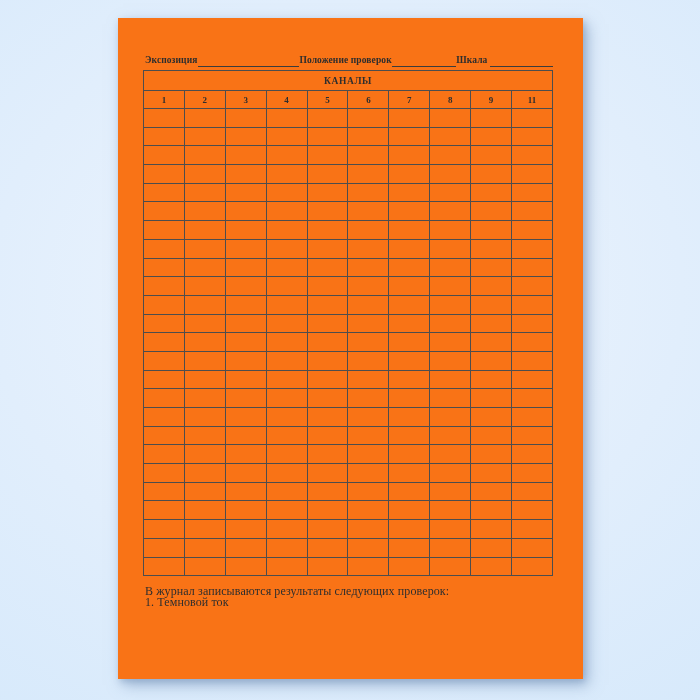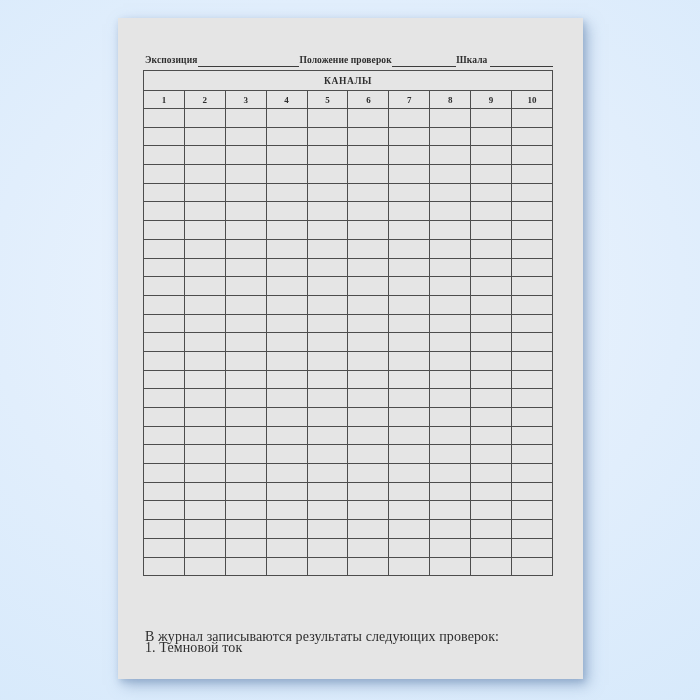--- a/index.html
+++ b/index.html
@@ -7,21 +7,21 @@
   body {
     font-family: "Liberation Serif", "DejaVu Serif", serif;
     background: radial-gradient(ellipse 130% 110% at 48% 42%,
       #eef5fe 0%, #e1eefc 38%, #d4e8fb 75%, #cfe4fa 100%);
     position: relative;
   }
   .page {
     position: absolute;
     left: 118px; top: 18px;
     width: 465px; height: 661px;
-    background: #e5e5e5;
+    background: #f97316;
     box-shadow: 5px 6px 14px rgba(110, 140, 180, 0.55),
                 2px 3px 6px rgba(110, 140, 180, 0.35);
   }
   
   .header-line {
     position: absolute;
     left: 27px; top: 38px;
     width: 408px;
     display: flex;
     align-items: flex-end;
@@ -65,22 +65,22 @@
   }
   tr.num-row td {
     height: 18px;
     font-size: 9px;
     font-weight: 600;
   }
   tr.empty-row td { height: 18.7px; }
   
   .notes-left, .notes-right {
     position: absolute;
-    top: 613px;
-    font-size: 14px;
+    top: 568px;
+    font-size: 12px;
     line-height: 11.4px;
     color: #2e2e2e;
     white-space: nowrap;
     letter-spacing: 0.1px;
   }
   .notes-left  { left: 27px; }
   .notes-right { left: 232px; }
   .notes-left div, .notes-right div { height: 11.4px; }
 </style>
 </head>
@@ -105,21 +105,21 @@
       <tr class="num-row">
           <td>1</td>
           <td>2</td>
           <td>3</td>
           <td>4</td>
           <td>5</td>
           <td>6</td>
           <td>7</td>
           <td>8</td>
           <td>9</td>
-          <td>10</td>
+          <td>11</td>
         </tr>
     <tr class="empty-row">
           <td></td>
           <td></td>
           <td></td>
           <td></td>
           <td></td>
           <td></td>
           <td></td>
           <td></td>

